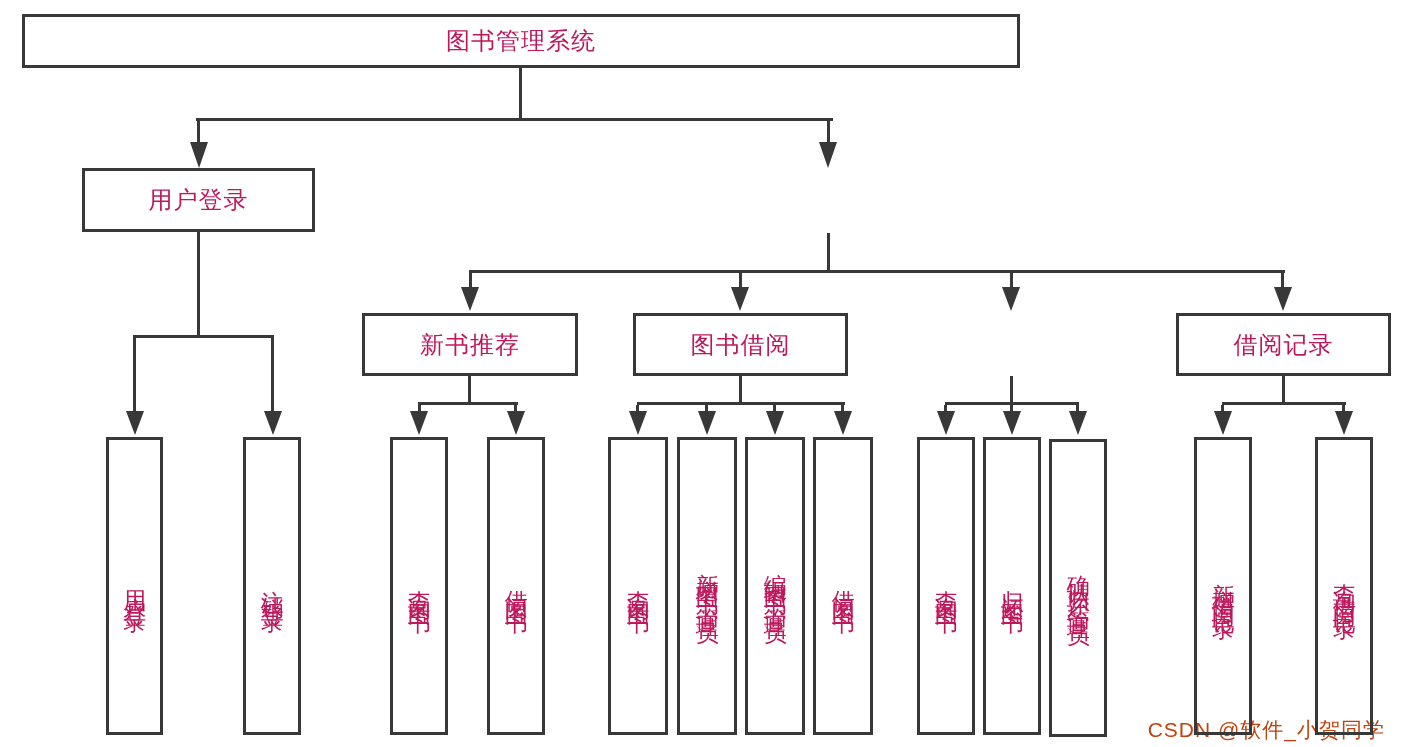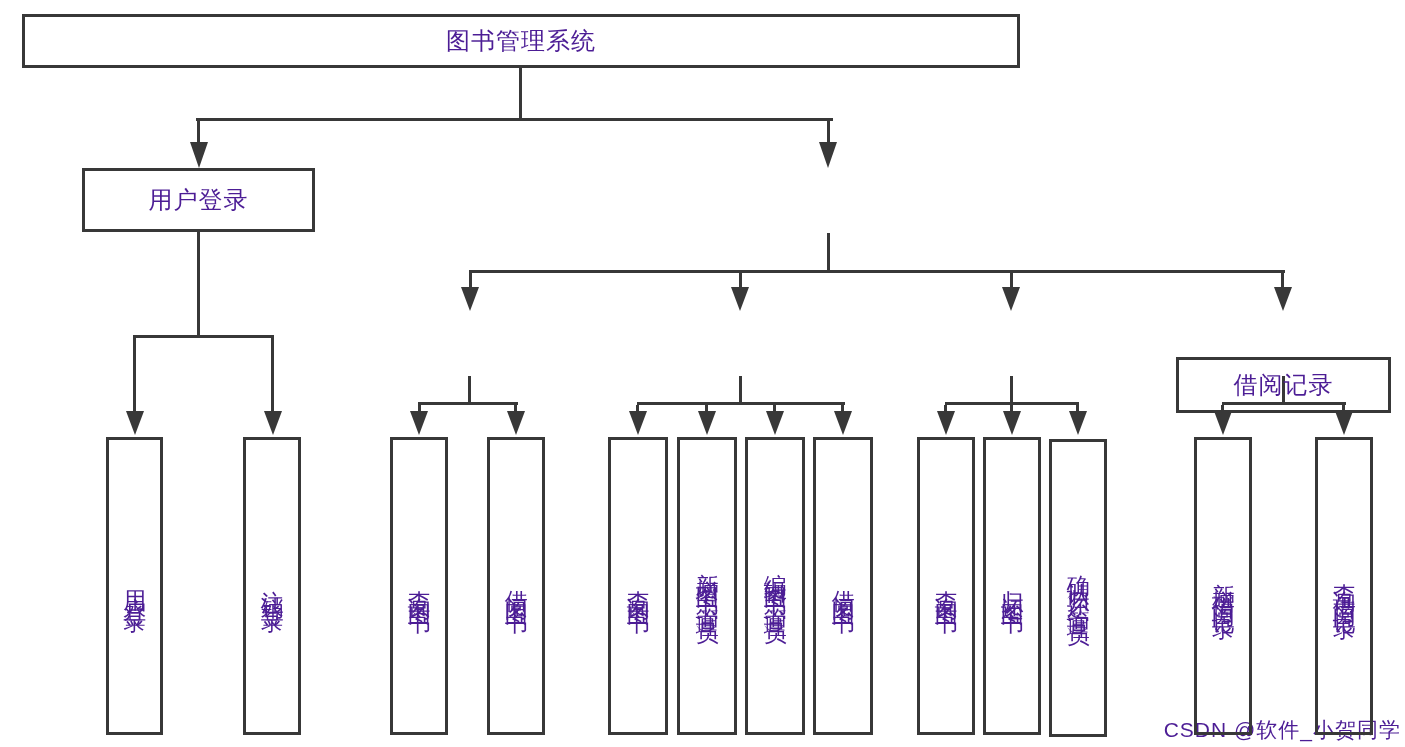--- a/index.html
+++ b/index.html
@@ -3,36 +3,36 @@
 <meta charset="utf-8">
 <style>
   html,body{margin:0;padding:0;background:#ffffff;}
   .canvas{
     position:relative;width:1405px;height:747px;background:#ffffff;
     font-family:"Liberation Sans","DejaVu Sans",sans-serif;overflow:hidden;
   }
   .box{
     position:absolute;box-sizing:border-box;border:3px solid #383838;
     background:transparent;display:flex;align-items:center;justify-content:center;
-    color:#4c1d95;font-size:24px;letter-spacing:1px;text-align:center;
+    color:#be185d;font-size:24px;letter-spacing:1px;text-align:center;
   }
   .vbox span{
     writing-mode:vertical-rl;text-orientation:mixed;
     font-size:23px;letter-spacing:7px;line-height:1.1;
   }
   .hl,.vl{position:absolute;background:#383838;}
   .ar{
     position:absolute;width:0;height:0;
     border-left:9px solid transparent;border-right:9px solid transparent;
     border-top:24px solid #383838;
   }
   .ar.tall{border-top-width:26px;}
   .wm{
-    position:absolute;top:716px;right:4px;font-size:21px;letter-spacing:1px;
-    color:#4c1d95;white-space:nowrap;
+    position:absolute;top:716px;right:20px;font-size:21px;letter-spacing:1px;
+    color:#c2410c;white-space:nowrap;
   }
 </style>
 </head>
 <body>
 
 <div class="canvas">
 
   <div class="wm">CSDN @软件_小贺同学</div>
 
   <i class="vl" style="left:519px;top:68px;width:3px;height:52px;"></i>
@@ -95,21 +95,27 @@
   <b class="ar" style="left:1335px;top:411px;"></b>
 
   <div class="box" style="left:22px;top:14px;width:998px;height:54px;">
     <span>图书管理系统</span>
   </div>
 
   <div class="box" style="left:82px;top:168px;width:233px;height:64px;">
     <span>用户登录</span>
   </div>
 
-  <div class="box" style="left:1176px;top:313px;width:215px;height:56px;margin-top:44px;">
+  <div class="box" style="left:362px;top:313px;width:216px;height:63px;">
+    <span>新书推荐</span>
+  </div>
+  <div class="box" style="left:633px;top:313px;width:215px;height:63px;">
+    <span>图书借阅</span>
+  </div>
+  <div class="box" style="left:1176px;top:313px;width:215px;height:63px;">
     <span>借阅记录</span>
   </div>
 
   <div class="box vbox" style="left:106px;top:437px;width:57px;height:298px;">
     <span>用户登录</span>
   </div>
   <div class="box vbox" style="left:243px;top:437px;width:58px;height:298px;">
     <span>注销登录</span>
   </div>
 

